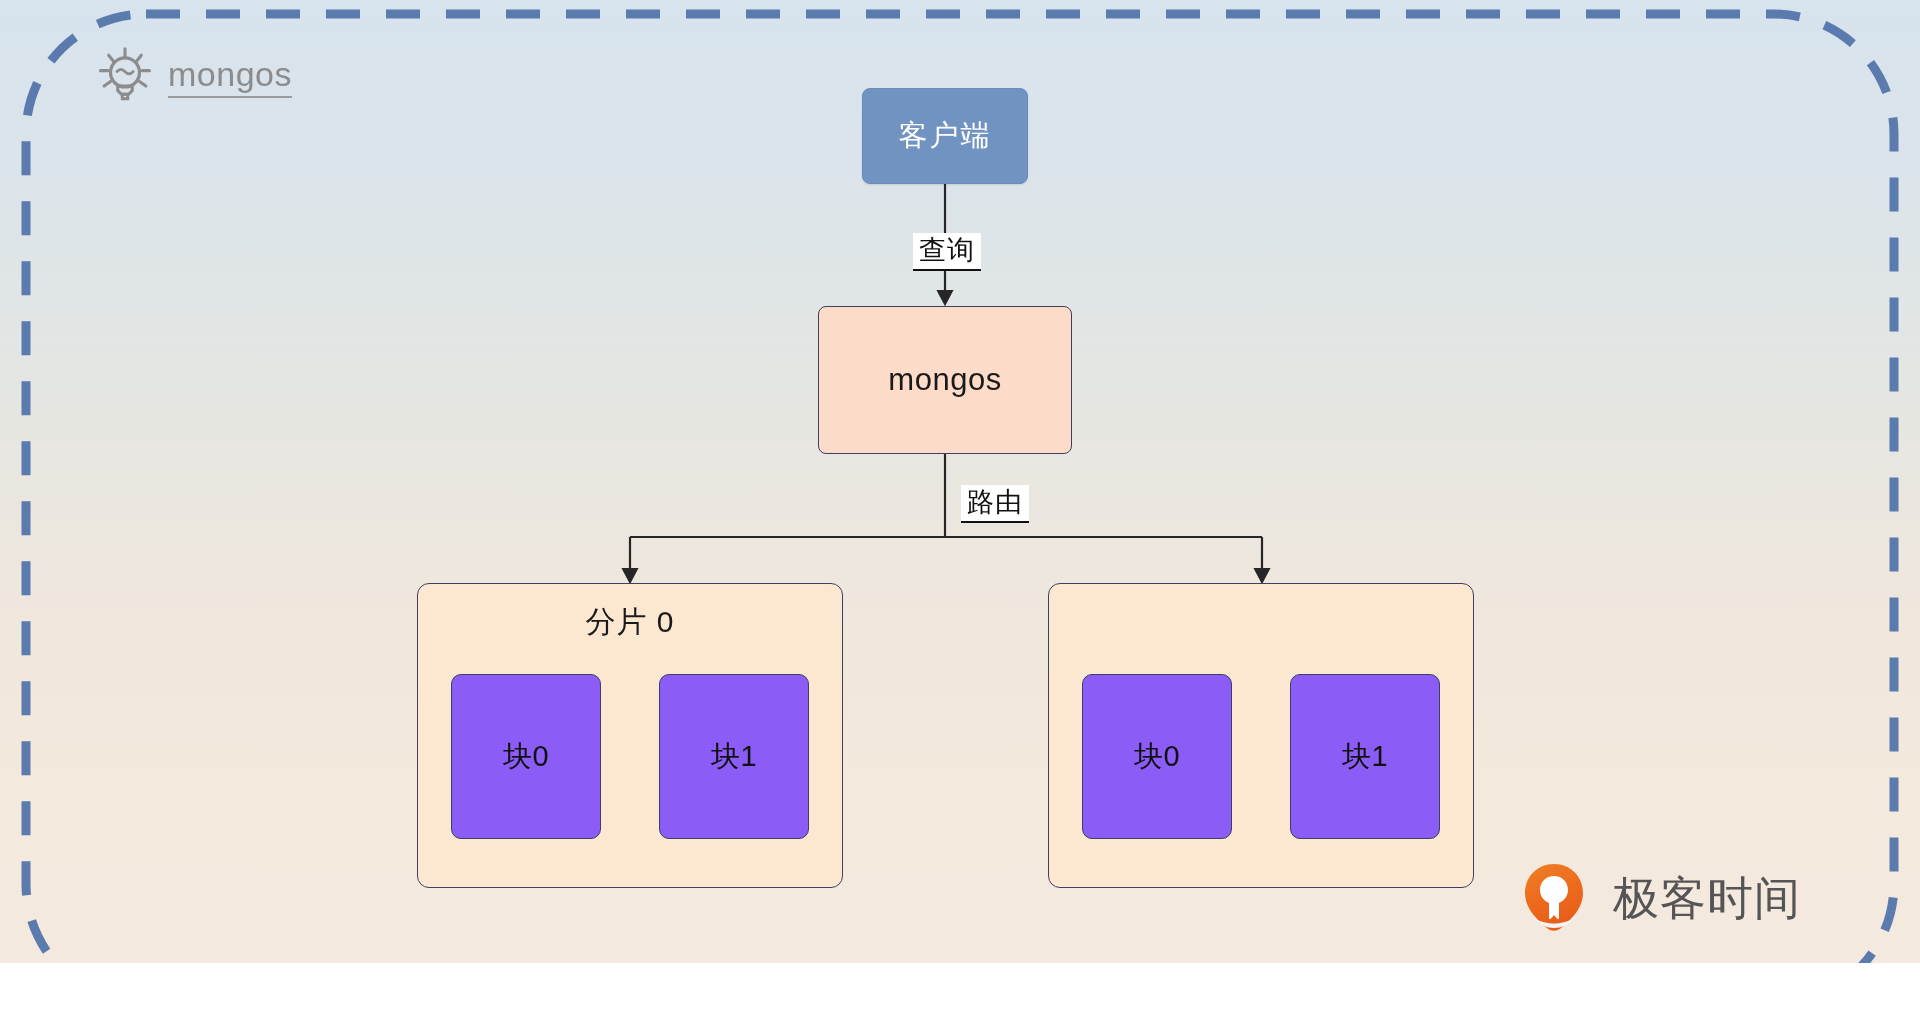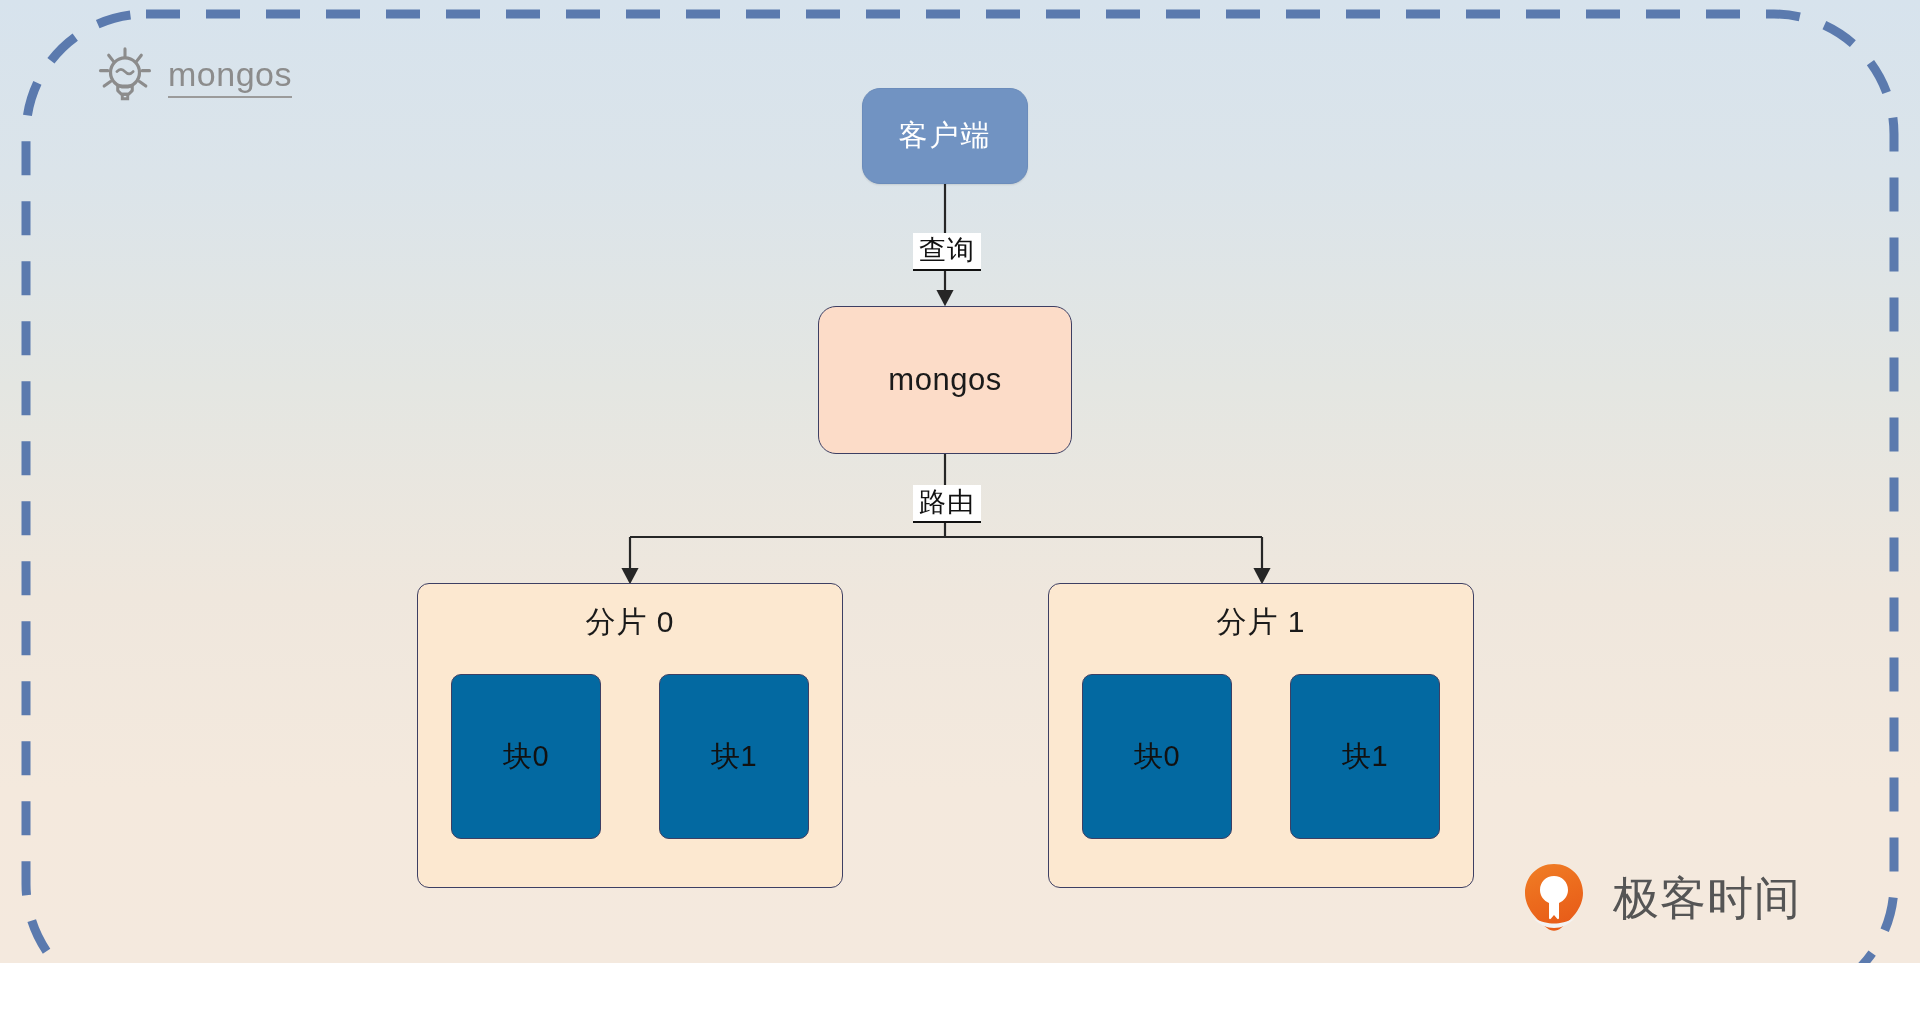--- a/index.html
+++ b/index.html
@@ -54,21 +54,21 @@
     line-height: 1.1;
   }
 
   
   .node {
     position: absolute;
     box-sizing: border-box;
     display: flex;
     align-items: center;
     justify-content: center;
-    border-radius: 18px;
+    border-radius: 8px;
   }
 
   #client-box {
     left: 862px;
     top: 88px;
     width: 166px;
     height: 96px;
     background: #7193c2;
     border: 1px solid #6b8cbb;
     color: #ffffff;
@@ -95,21 +95,21 @@
     background: #ffffff;
     color: #111111;
     font-size: 27px;
     letter-spacing: 1px;
     padding: 2px 6px 3px 6px;
     line-height: 1.15;
     white-space: nowrap;
     border-bottom: 2px solid #111111;
   }
   #label-query { left: 913px; top: 233px; }
-  #label-route { left: 913px; top: 485px; }
+  #label-route { left: 961px; top: 485px; }
 
   
   .shard {
     position: absolute;
     box-sizing: border-box;
     background: #fce8d0;
     border: 1.6px solid #3d3f63;
     border-radius: 12px;
   }
   #shard-0 { left: 417px;  top: 583px; width: 426px; height: 305px; padding-left: 32px; }
@@ -131,21 +131,21 @@
     left: 0; right: 0;
     top: 90px;
     display: flex;
     justify-content: center;
     gap: 58px;
   }
   .chunk {
     box-sizing: border-box;
     width: 150px;
     height: 165px;
-    background: #0369a1;
+    background: #8b5cf6;
     border: 1.6px solid #3d3f63;
     border-radius: 10px;
     display: flex;
     align-items: center;
     justify-content: center;
     font-size: 29px;
     color: #111111;
     letter-spacing: 0.5px;
   }
 
@@ -236,21 +236,20 @@
       <div class="chunk">
         <span>块0</span>
       </div>
       <div class="chunk">
         <span>块1</span>
       </div>
     </div>
   </div>
 
   <div class="shard" id="shard-1">
-    <div class="shard-title">分片 1</div>
     <div class="chunk-row">
       <div class="chunk">
         <span>块0</span>
       </div>
       <div class="chunk">
         <span>块1</span>
       </div>
     </div>
   </div>
 

